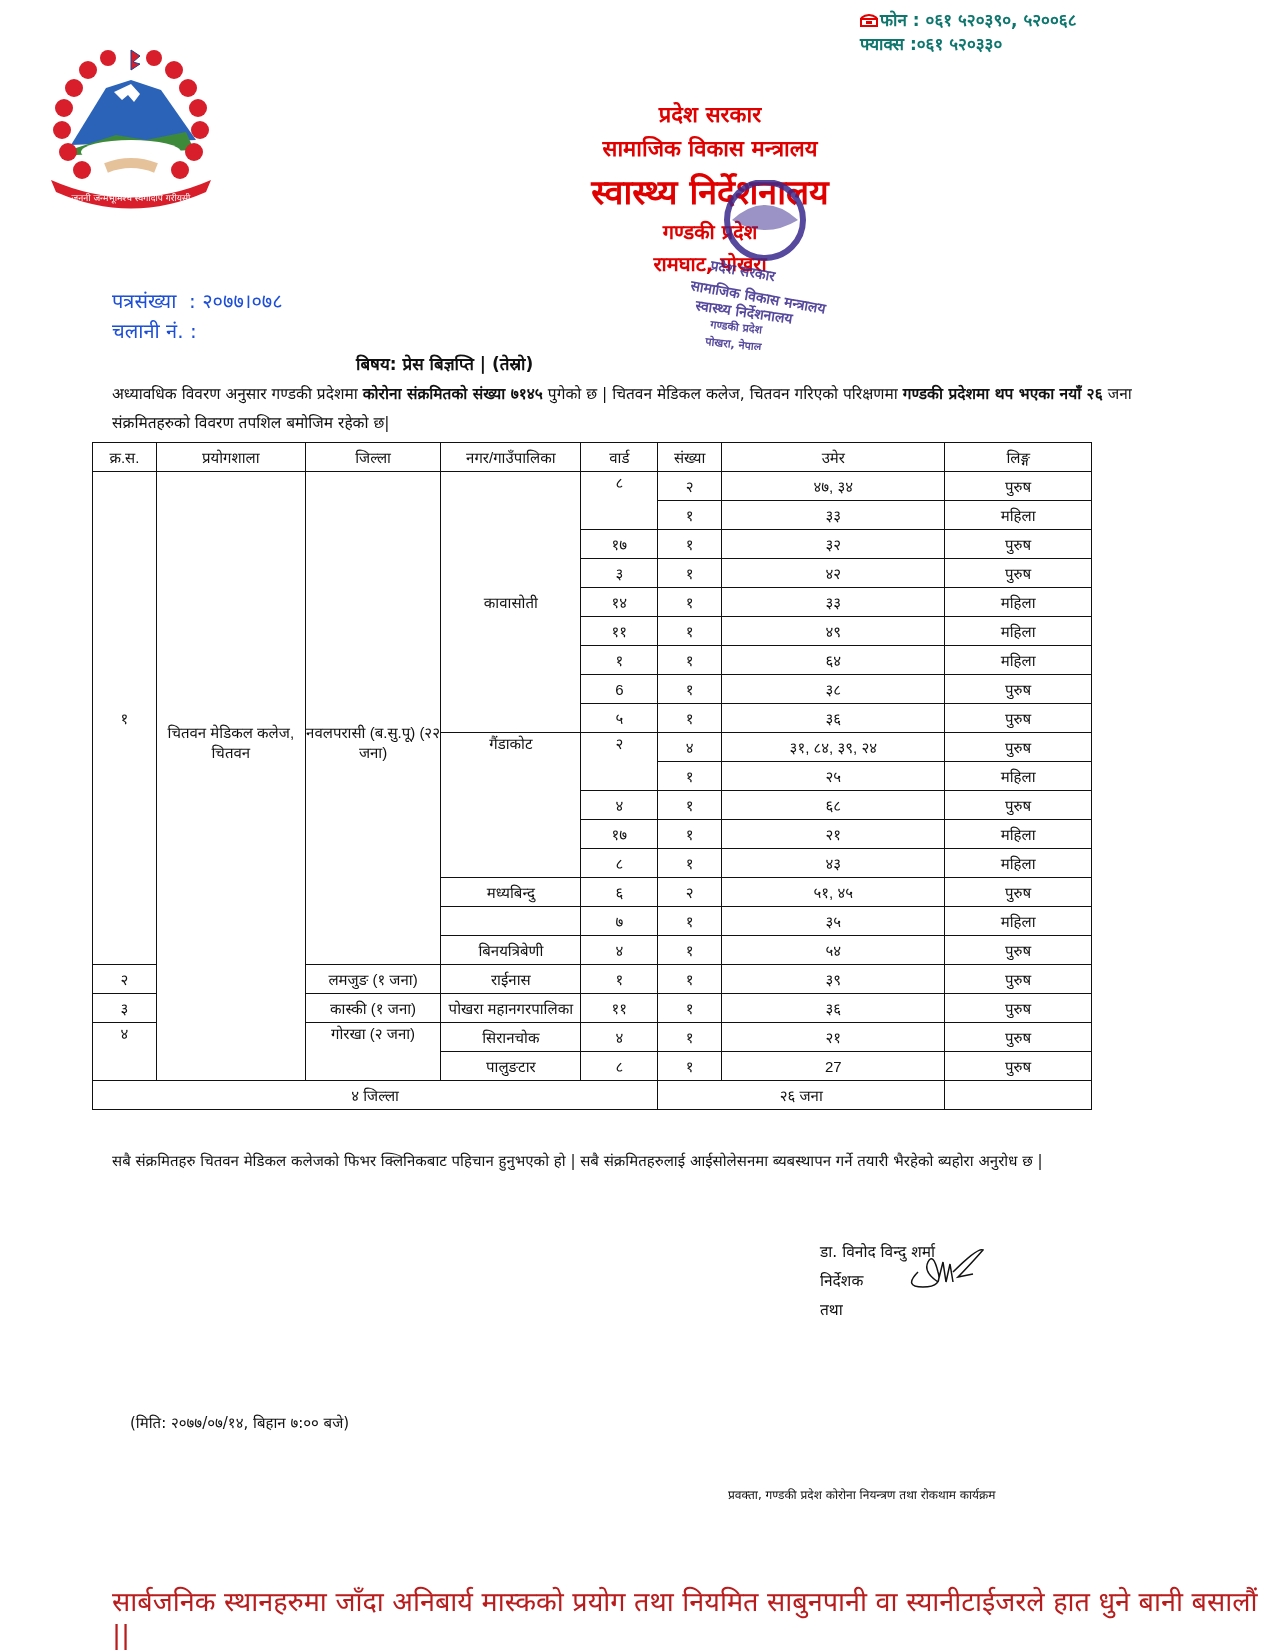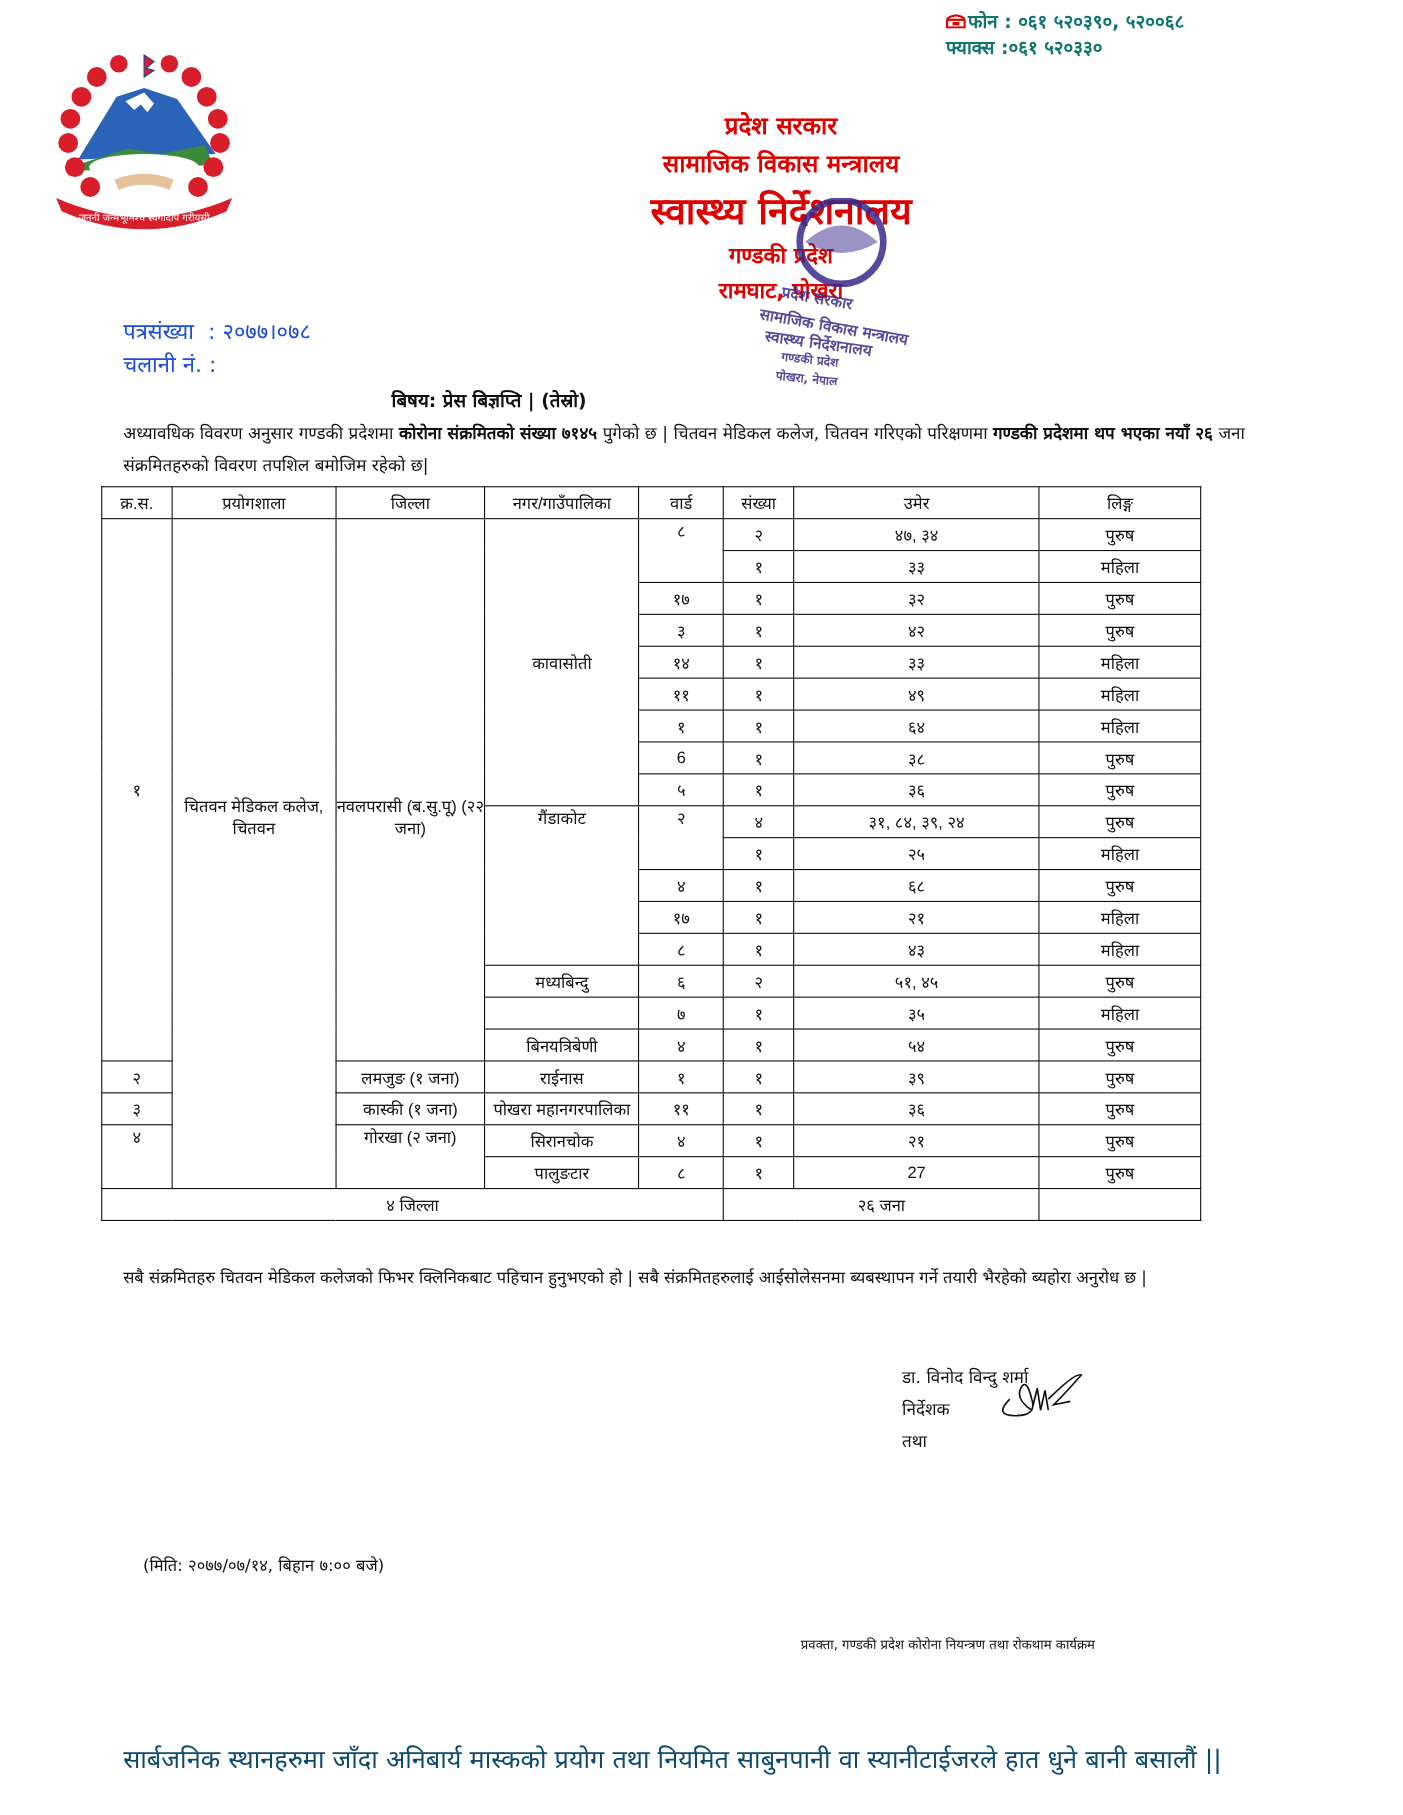--- a/index.html
+++ b/index.html
@@ -24,21 +24,21 @@
          font-family:"Liberation Sans","DejaVu Sans",sans-serif; font-size:15px; }
   table.cases td, table.cases th { border:1.5px solid #111; text-align:center; padding:0; height:28px; font-weight:normal; }
   table.cases th { height:28px; }
   td.top { vertical-align:top; padding-top:4px; }
   td.mid { vertical-align:middle; }
   .note { left:112px; top:1150px; font-size:15px; width:1100px; }
   .sig { left:820px; top:1238px; width:220px; font-size:15.5px; line-height:29px; }
   .sig-img { left:898px; top:1242px; width:90px; height:50px; }
   .date { left:130px; top:1412px; font-size:15px; }
   .spokes { left:728px; top:1486px; font-size:12px;text-align:right; }
-  .slogan { left:112px; top:1582px; font-size:23px; color:#0c4a6e; }
+  .slogan { left:112px; top:1582px; font-size:27px; color:#b91c1c; }
 </style>
 </head>
 <body>
 
 <div class="abs contact">
   <div>
     <svg class="phone-icon" viewBox="0 0 18 14">
       <rect x="1" y="6" width="16" height="7" fill="none" stroke="#e00000" stroke-width="2"></rect>
       <path d="M1 5 Q9 -1 17 5" fill="none" stroke="#e00000" stroke-width="2"></path>
       <rect x="6" y="8" width="6" height="3" fill="#e00000"></rect>

